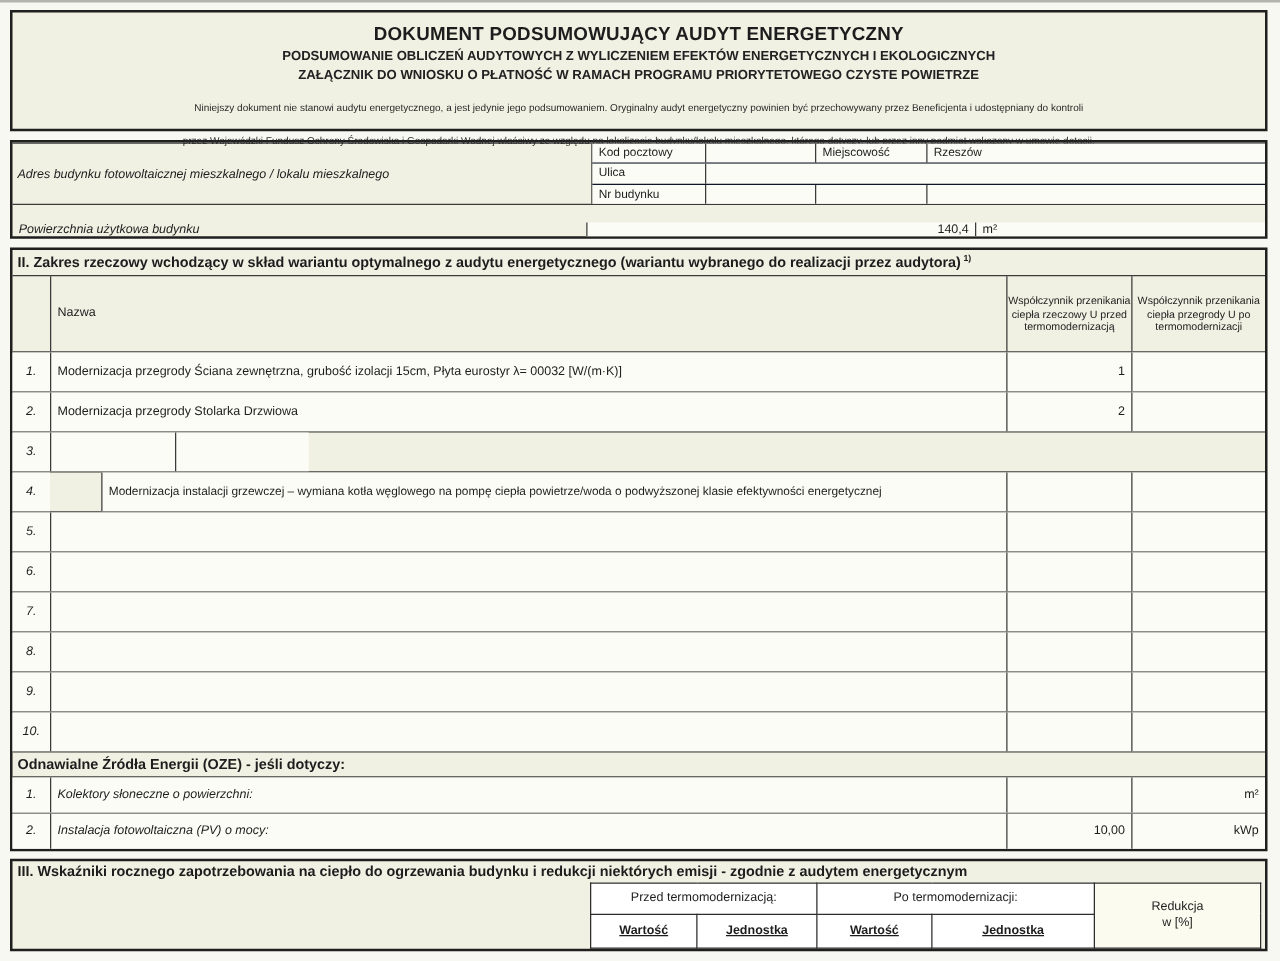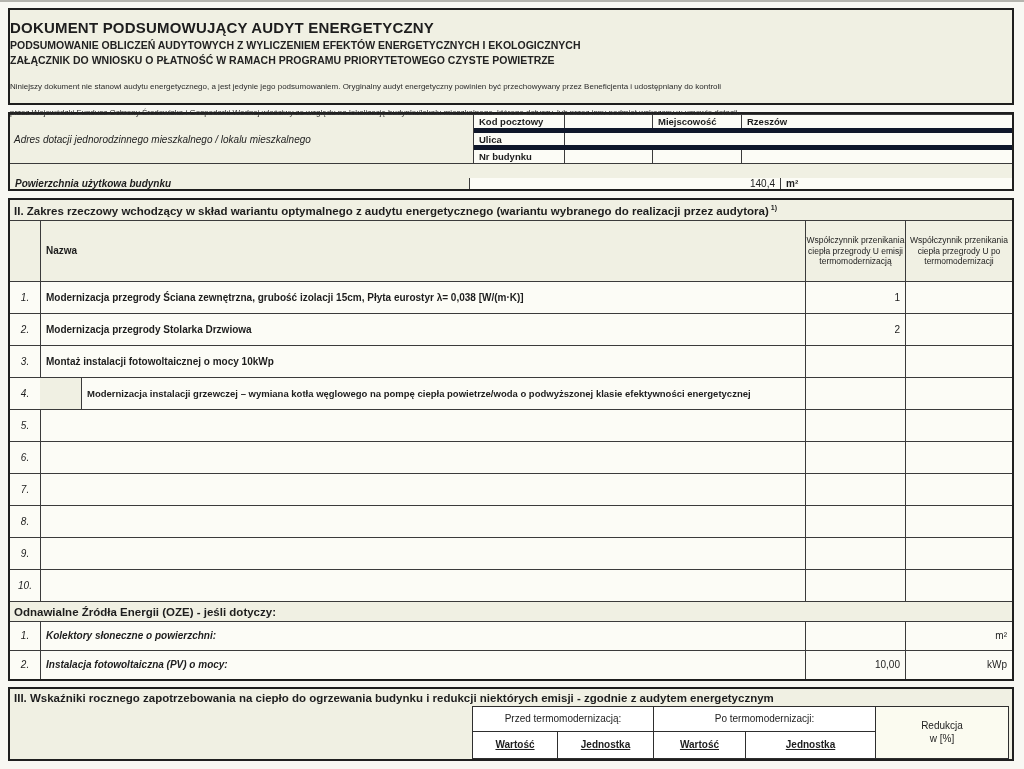--- a/index.html
+++ b/index.html
@@ -14,39 +14,39 @@
   .box{box-sizing:border-box;border:2px solid #1f1f1f;background:#f0f0e3;}
   .gap7{height:7px;} .gap6{height:6px;}
   .row{display:flex;align-items:stretch;}
   .c{box-sizing:border-box;border-left:1px solid #3b3b3b;display:flex;align-items:center;overflow:hidden;}
   .row .c:first-child{border-left:none;}
   .bt{border-top:1px solid #3b3b3b;}
   .white{background:#fcfcf6;}
   .yellow{background:#ffffff;}
   .i{font-style:italic;}
   .grow{flex:1;}
-  .pl{padding-left:5px;font-weight:bold;} .pr{padding-right:5px;}
+  .pl{padding-left:5px;} .pr{padding-right:5px;}
   .right{justify-content:flex-end;} .center{justify-content:center;text-align:center;}
 
   
-  .header-box{height:97px;padding-top:9px;}
+  .header-box{height:97px;padding-top:9px;text-align:center;}
   .h-title{font-size:15px;font-weight:bold;letter-spacing:.2px;}
   .h-sub{font-size:10.5px;font-weight:bold;margin-top:3px;color:#222;}
   .h-note{font-size:8px;color:#2a2a2a;margin-top:16px;line-height:1.25;}
   .h-note:first-of-type{margin-top:5px;}
 
   
   .sec-title{font-size:11.5px;font-weight:bold;padding:4px 0 3px 4px;}
 
   
   .s1 .r16{height:16px;font-size:9.5px;}
   .addr-label{width:459px;font-size:10px;padding-left:4px;}
   .addr-right{flex:1;display:flex;flex-direction:column;border-left:1px solid #3b3b3b;}
   .addr-right .row{flex:1;}
-  .addr-right .row + .row{border-top:5px solid #0f172a;}
+  .addr-right .row + .row{border-top:1px solid #0f172a;}
   .w90{width:90px;} .w88{width:88px;} .w89{width:89px;}
   .pow{height:25px;font-size:10px;align-items:flex-end;}
   .w459{width:459px;} .w311{width:311px;}
 
   
   .s2-head{height:60px;}
   .s2-head .c{font-size:8.5px;line-height:1.25;}
   .numcol{width:30px;justify-content:center;font-size:10px;}
   .ucol1{width:100px;} .ucol2{width:107px;}
   .s2-row{height:31px;font-size:10px;}
@@ -75,21 +75,21 @@
     <div class="h-sub">PODSUMOWANIE OBLICZEŃ AUDYTOWYCH Z WYLICZENIEM EFEKTÓW ENERGETYCZNYCH I EKOLOGICZNYCH</div>
     <div class="h-sub">ZAŁĄCZNIK DO WNIOSKU O PŁATNOŚĆ W RAMACH PROGRAMU PRIORYTETOWEGO CZYSTE POWIETRZE</div>
     <div class="h-note">Niniejszy dokument nie stanowi audytu energetycznego, a jest jedynie jego podsumowaniem. Oryginalny audyt energetyczny powinien być przechowywany przez Beneficjenta i udostępniany do kontroli</div>
     <div class="h-note">przez Wojewódzki Fundusz Ochrony Środowiska i Gospodarki Wodnej właściwy ze względu na lokalizację budynku/lokalu mieszkalnego, którego dotyczy, lub przez inny podmiot wskazany w umowie dotacji.</div>
   </div>
 
   <div class="gap7"></div>
 
   <div class="box s1">
     <div class="row bt" style="height:48px;">
-      <div class="addr-label i" style="display:flex;align-items:center;">Adres dotacji jednorodzinnego mieszkalnego / lokalu mieszkalnego</div>
+      <div class="addr-label i" style="display:flex;align-items:center;">Adres budynku fotowoltaicznej mieszkalnego / lokalu mieszkalnego</div>
       <div class="addr-right">
         <div class="row r16">
           <div class="c white w90 pl">Kod pocztowy</div>
           <div class="c white w88 pl"></div>
           <div class="c white w89 pl">Miejscowość</div>
           <div class="c white grow pl">Rzeszów</div>
         </div>
         <div class="row r16">
           <div class="c white w90 pl">Ulica</div>
           <div class="c white grow pl"></div>
@@ -110,39 +110,38 @@
   </div>
 
   <div class="gap7"></div>
 
   <div class="box s2">
     <div class="sec-title"><span>II. Zakres rzeczowy wchodzący w skład wariantu optymalnego z audytu energetycznego (wariantu wybranego do realizacji przez audytora)</span><span class="sup">1)</span></div>
 
     <div class="row s2-head bt">
       <div class="c numcol"></div>
       <div class="c grow pl" style="font-size:10px;">Nazwa</div>
-      <div class="c ucol1 center">Współczynnik przenikania ciepła przegrody U emisji termomodernizacją</div>
+      <div class="c ucol1 center">Współczynnik przenikania ciepła rzeczowy U przed termomodernizacją</div>
       <div class="c ucol2 center">Współczynnik przenikania ciepła przegrody U po termomodernizacji</div>
     </div>
 
     <div class="row s2-row bt">
       <div class="c white numcol i">1.</div>
-      <div class="c white grow pl">Modernizacja przegrody Ściana zewnętrzna, grubość izolacji 15cm, Płyta eurostyr λ= 0,038 [W/(m·K)]</div>
+      <div class="c white grow pl">Modernizacja przegrody Ściana zewnętrzna, grubość izolacji 15cm, Płyta eurostyr λ= 00032 [W/(m·K)]</div>
       <div class="c white ucol1 right pr">1</div>
       <div class="c white ucol2 right pr"></div>
     </div>
     <div class="row s2-row bt">
       <div class="c white numcol i">2.</div>
       <div class="c white grow pl">Modernizacja przegrody Stolarka Drzwiowa</div>
       <div class="c white ucol1 right pr">2</div>
       <div class="c white ucol2 right pr"></div>
     </div>
     <div class="row s2-row bt">
       <div class="c white numcol i">3.</div>
-      <div class="c white grow pl">Montaż instalacji fotowoltaicznej o mocy 10kWp</div>
       <div class="c white ucol1 right pr"></div>
       <div class="c white ucol2 right pr"></div>
     </div>
     <div class="row s2-row bt">
       <div class="c white numcol i">4.</div>
       <div class="c white grow pl" style="font-size:9.5px;margin-left:41px;">Modernizacja instalacji grzewczej – wymiana kotła węglowego na pompę ciepła powietrze/woda o podwyższonej klasie efektywności energetycznej</div>
       <div class="c white ucol1 right pr"></div>
       <div class="c white ucol2 right pr"></div>
     </div>
     <div class="row s2-row bt">

